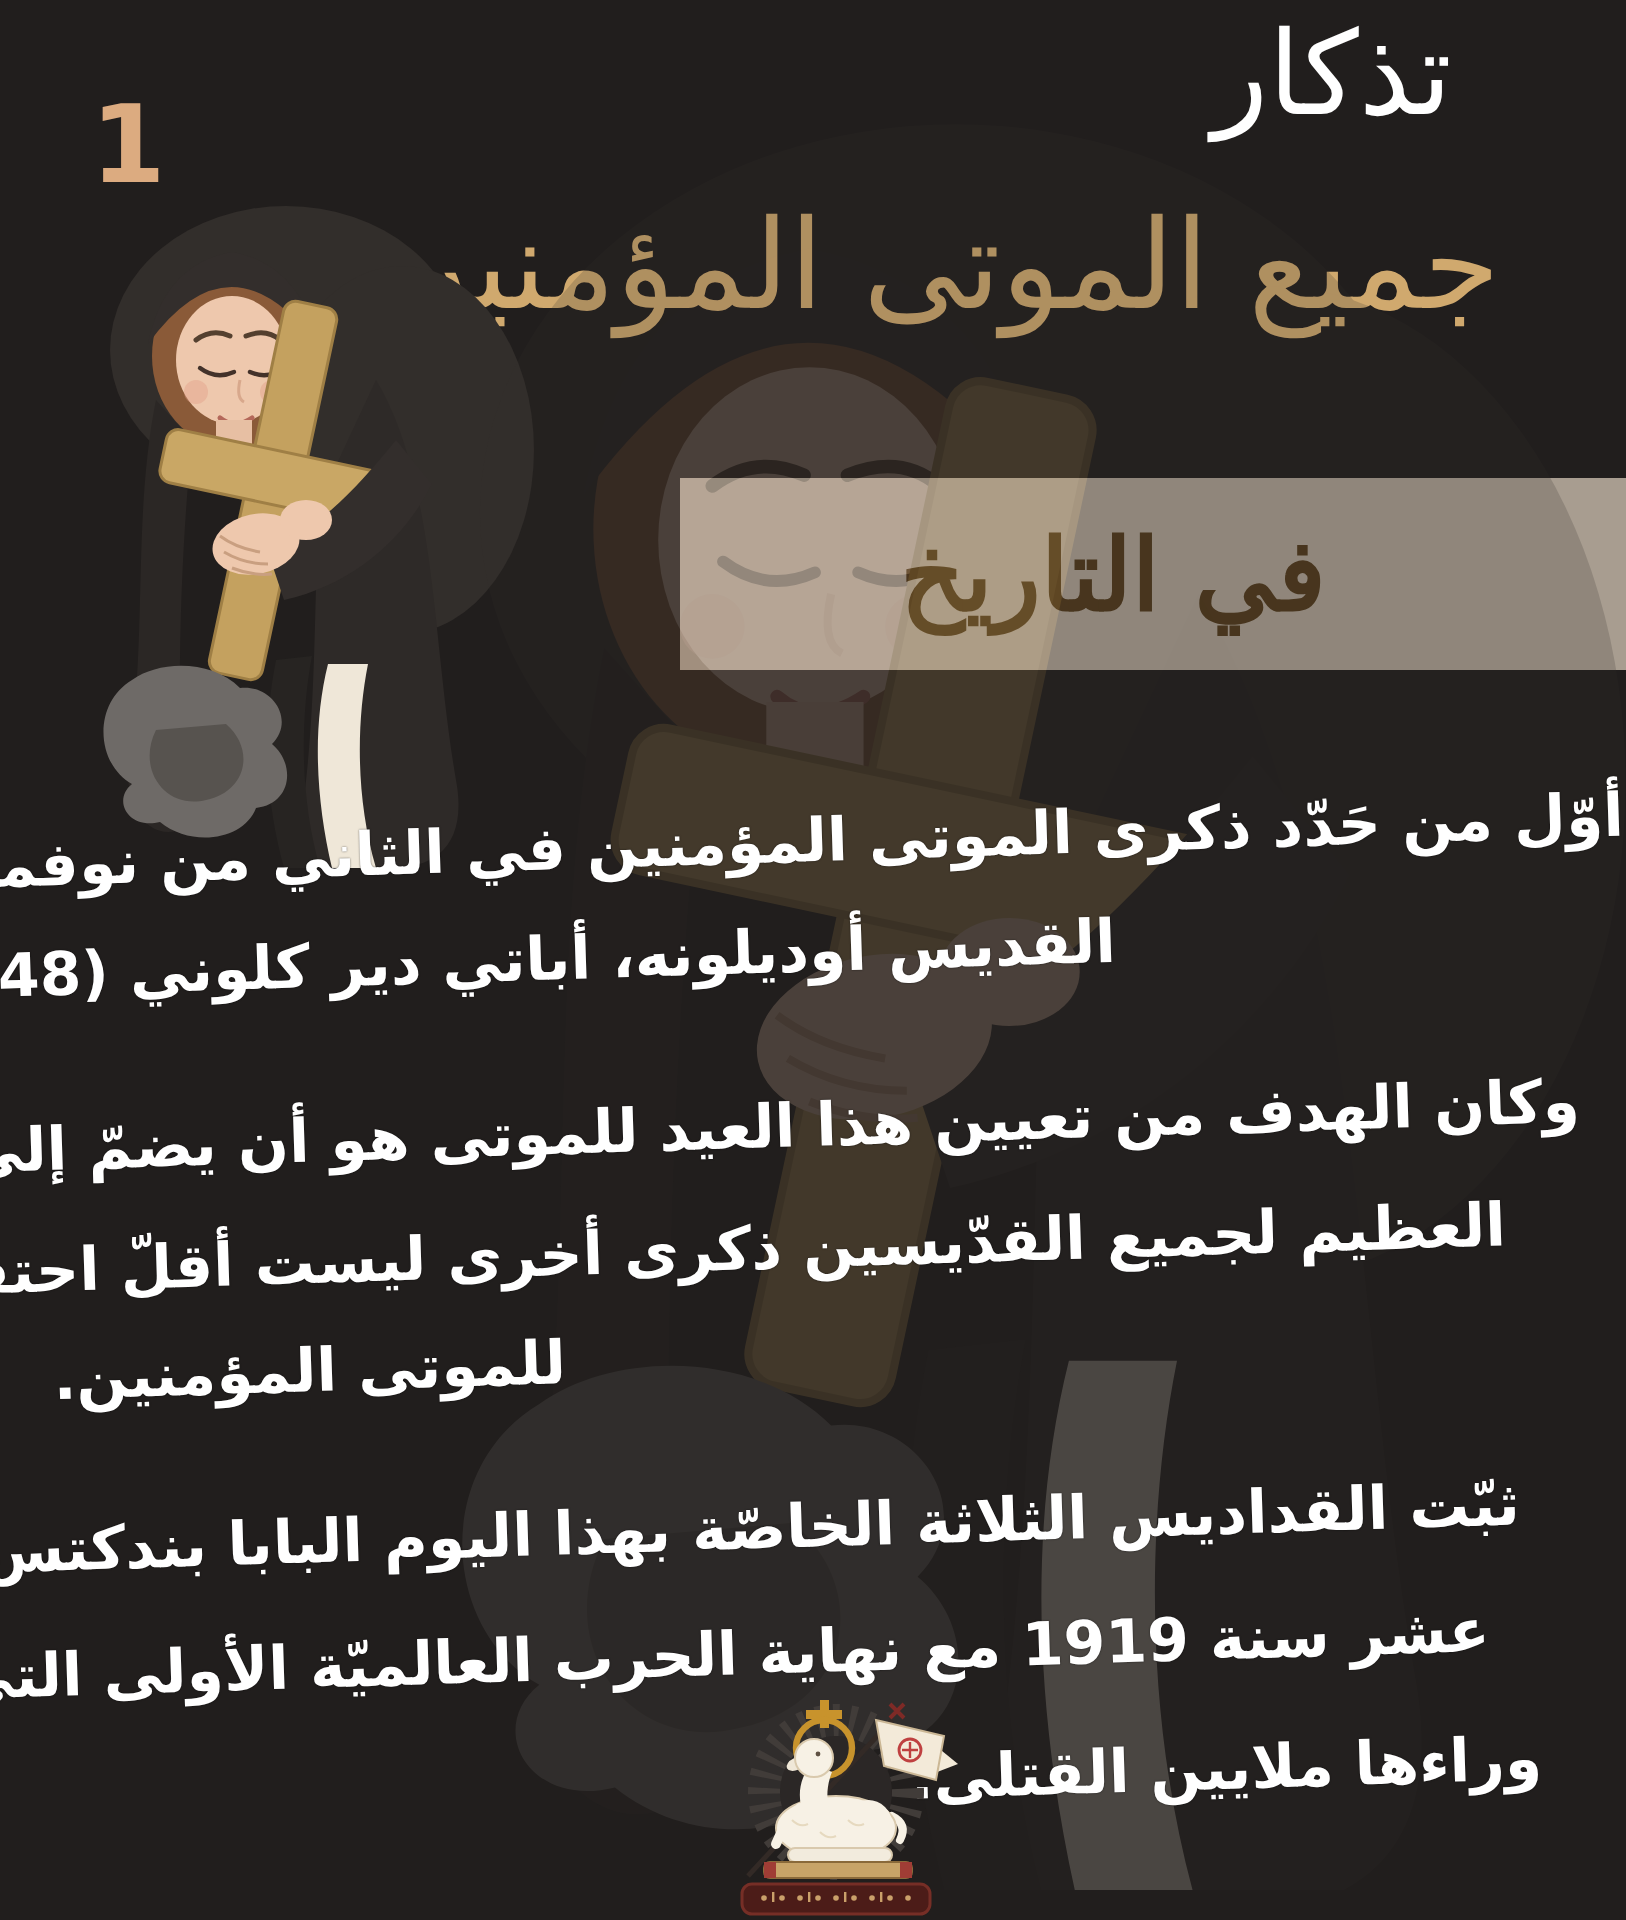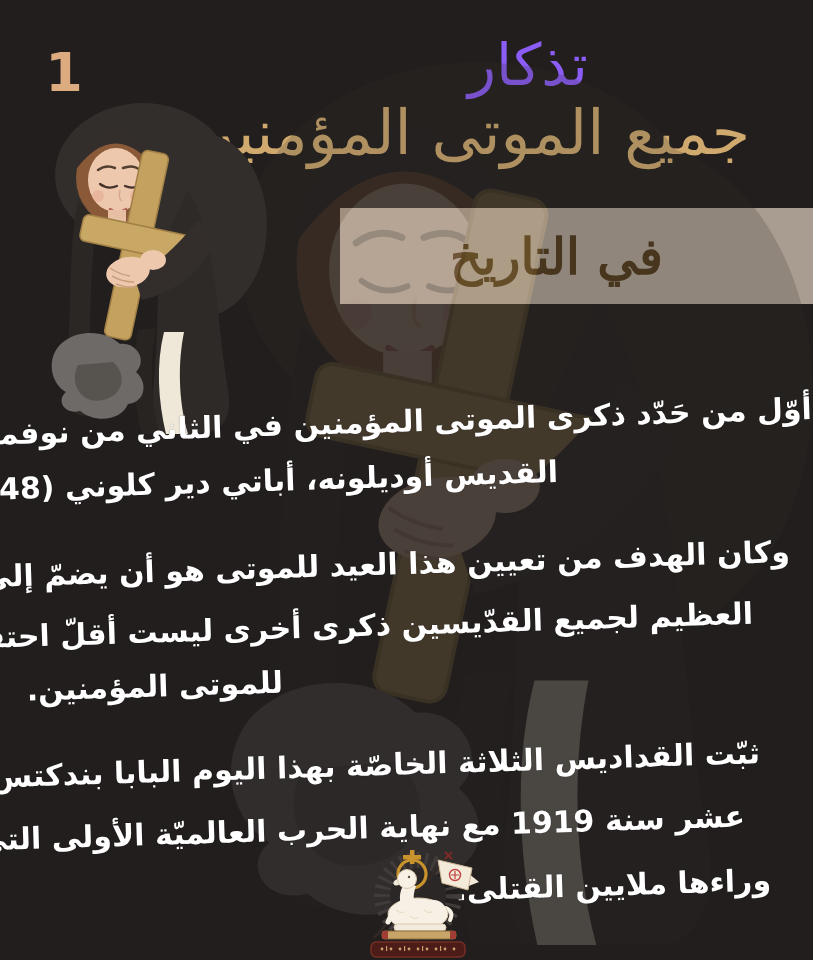--- a/index.html
+++ b/index.html
@@ -8,32 +8,32 @@
     width:813px;height:960px;
     background:#211e1d;
     overflow:hidden;
     font-family:"DejaVu Sans", sans-serif;
   }
   .page-number{
     position:absolute;left:40px;top:46px;width:48px;
     color:#dcab80;font-size:54px;font-weight:700;text-align:center;line-height:1;
   }
   .title-1{
-    position:absolute;left:330px;top:32px;width:396px;
-    color:#8b5cf6;font-size:58px;font-weight:400;text-align:center;line-height:1.15;
+    position:absolute;left:330px;top:4px;width:396px;
+    color:#ffffff;font-size:58px;font-weight:400;text-align:right;line-height:1.15;
     font-family:"DejaVu Serif", serif;
   }
   .title-2{
     position:absolute;left:150px;top:96px;width:640px;
     color:#d0a96e;font-size:62px;font-weight:400;text-align:center;line-height:1.2;
     font-family:"DejaVu Serif", serif;
     white-space:nowrap;
   }
   .banner{
-    position:absolute;left:340px;top:208px;width:473px;height:96px;
+    position:absolute;left:340px;top:239px;width:473px;height:96px;
     background:#a89d90;
   }
   .banner-text{
     position:absolute;left:0;top:0;width:100%;height:96px;
     display:flex;align-items:center;justify-content:center;
     padding-right:40px;box-sizing:border-box;
     color:#4e381b;font-size:50px;font-weight:700;
     font-family:"DejaVu Serif", serif;
   }
   .woman-svg{position:absolute;left:38px;top:100px;width:245px;height:335px;}

